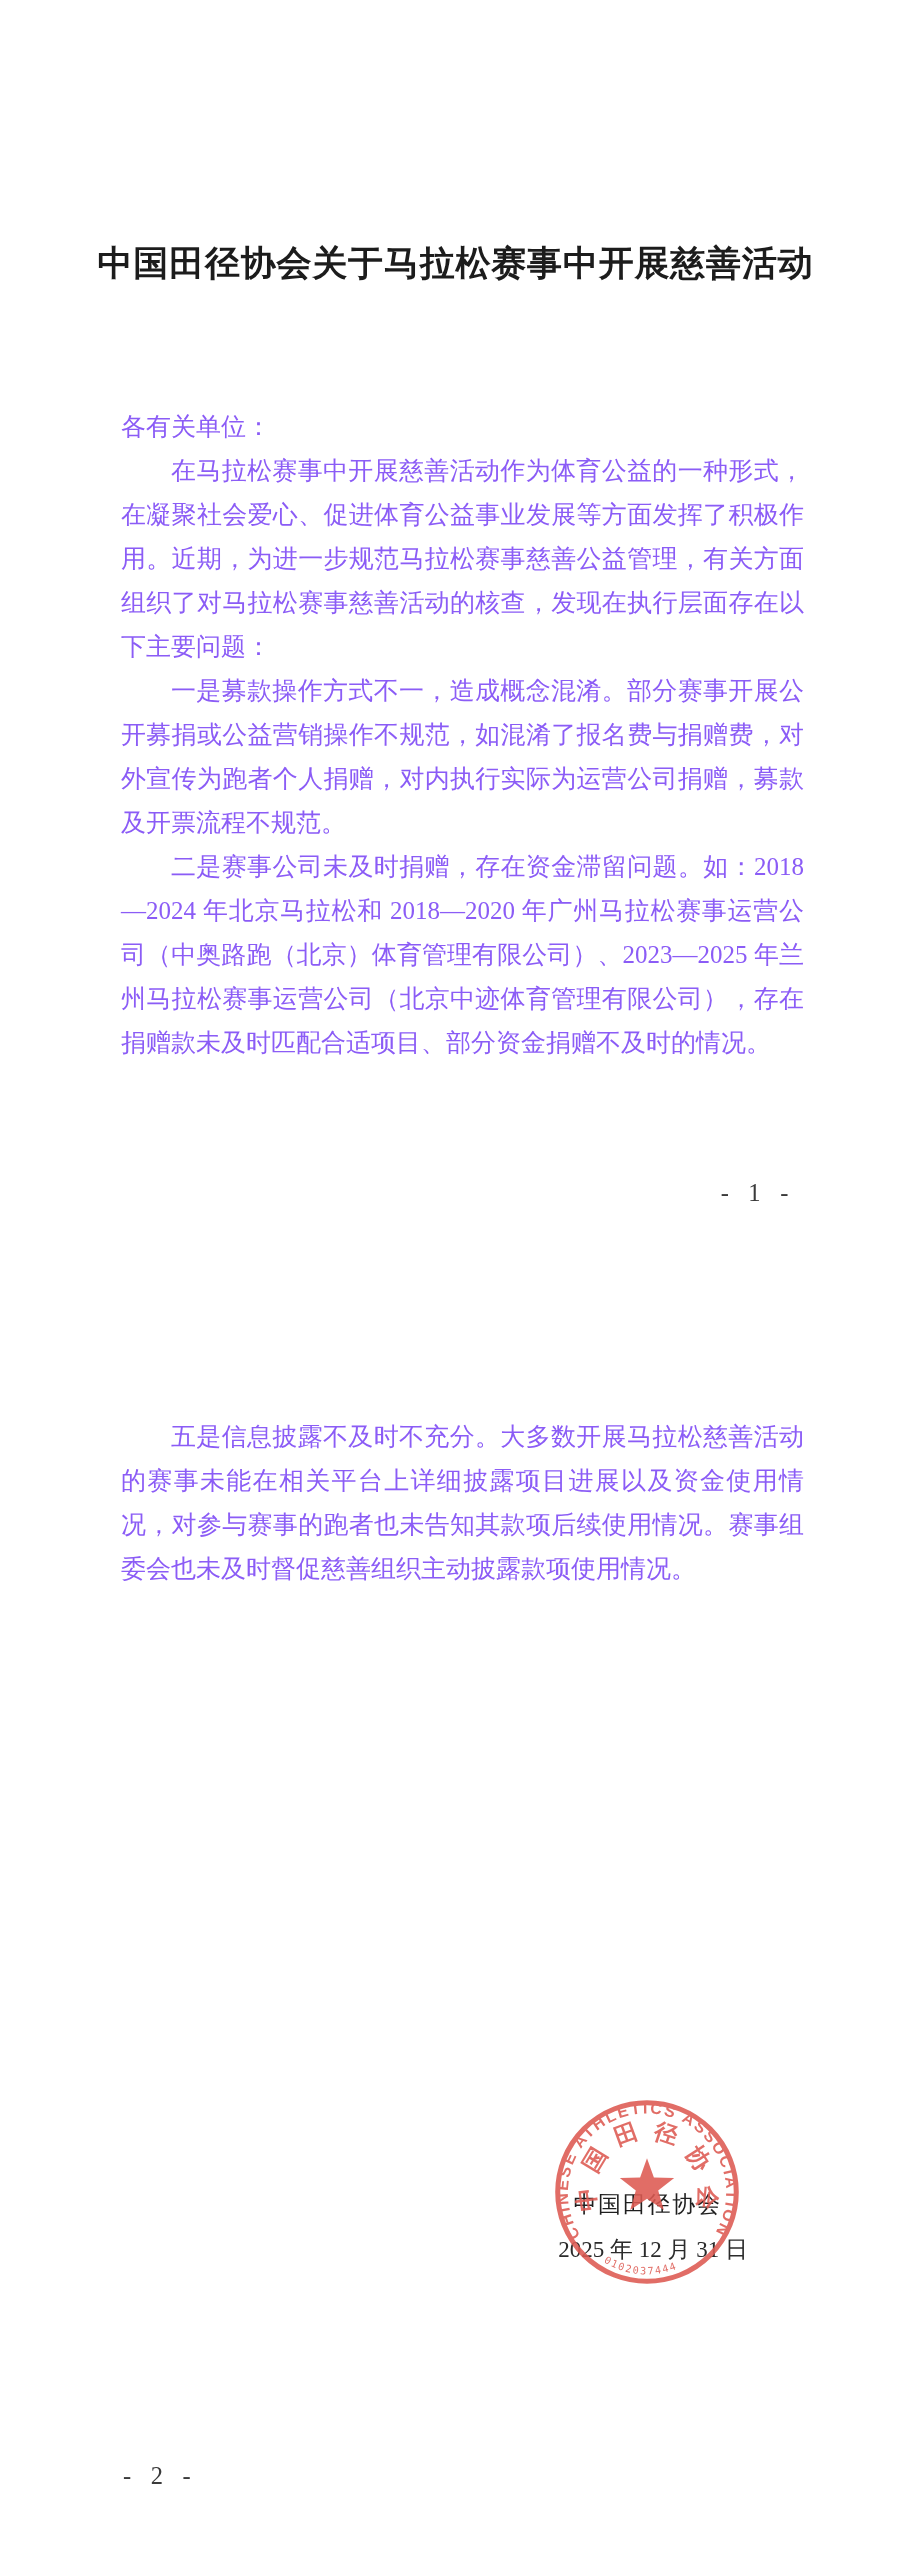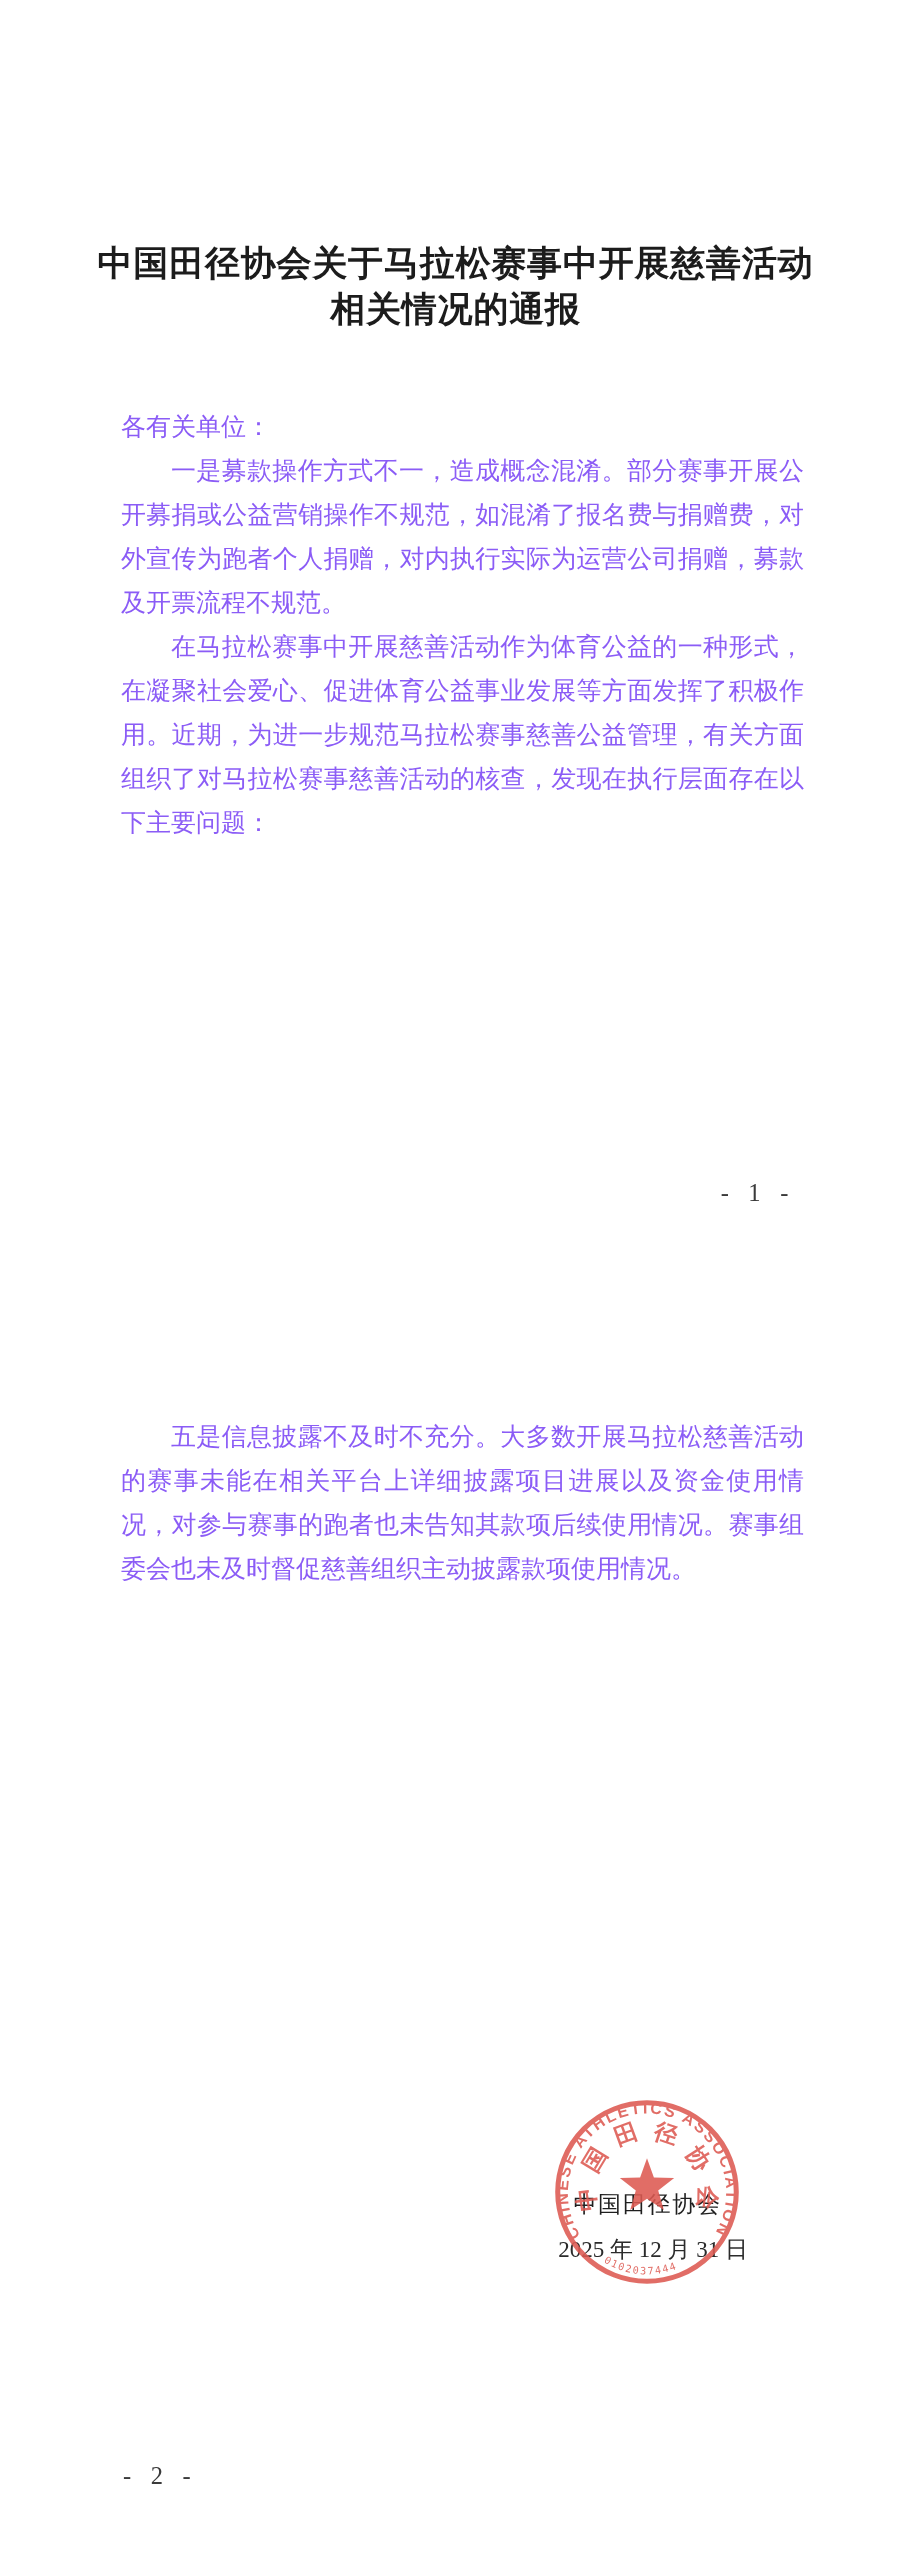--- a/index.html
+++ b/index.html
@@ -84,27 +84,27 @@
   }
   .seal-wrap svg{display:block;}
 </style>
 </head>
 <body>
 
 <div class="page">
 
   <div class="doc-title">
     <span>中国田径协会关于马拉松赛事中开展慈善活动</span><br>
-    <span>相关情况的通报</span>
   </div>
 
   <div class="body-block" id="body-page1">
     <p>各有关单位：</p>
+    <p class="indent">在马拉松赛事中开展慈善活动作为体育公益的一种形式，在凝聚社会爱心、促进体育公益事业发展等方面发挥了积极作用。近期，为进一步规范马拉松赛事慈善公益管理，有关方面组织了对马拉松赛事慈善活动的核查，发现在执行层面存在以下主要问题：</p>
     <p class="indent">一是募款操作方式不一，造成概念混淆。部分赛事开展公开募捐或公益营销操作不规范，如混淆了报名费与捐赠费，对外宣传为跑者个人捐赠，对内执行实际为运营公司捐赠，募款及开票流程不规范。</p>
-    <p class="indent">在马拉松赛事中开展慈善活动作为体育公益的一种形式，在凝聚社会爱心、促进体育公益事业发展等方面发挥了积极作用。近期，为进一步规范马拉松赛事慈善公益管理，有关方面组织了对马拉松赛事慈善活动的核查，发现在执行层面存在以下主要问题：</p>
+    <p class="indent">二是赛事公司未及时捐赠，存在资金滞留问题。如：2018—2024 年北京马拉松和 2018—2020 年广州马拉松赛事运营公司（中奥路跑（北京）体育管理有限公司）、2023—2025 年兰州马拉松赛事运营公司（北京中迹体育管理有限公司），存在捐赠款未及时匹配合适项目、部分资金捐赠不及时的情况。</p>
   </div>
 
   <div class="page-footer" id="footer-p1">- 1 -</div>
 
   <div class="body-block" id="body-page2">
     <p class="indent">五是信息披露不及时不充分。大多数开展马拉松慈善活动的赛事未能在相关平台上详细披露项目进展以及资金使用情况，对参与赛事的跑者也未告知其款项后续使用情况。赛事组委会也未及时督促慈善组织主动披露款项使用情况。</p>
   </div>
 
   <div class="sig-org">中国田径协会</div>
   <div class="sig-date">2025 年 12 月 31 日</div>

